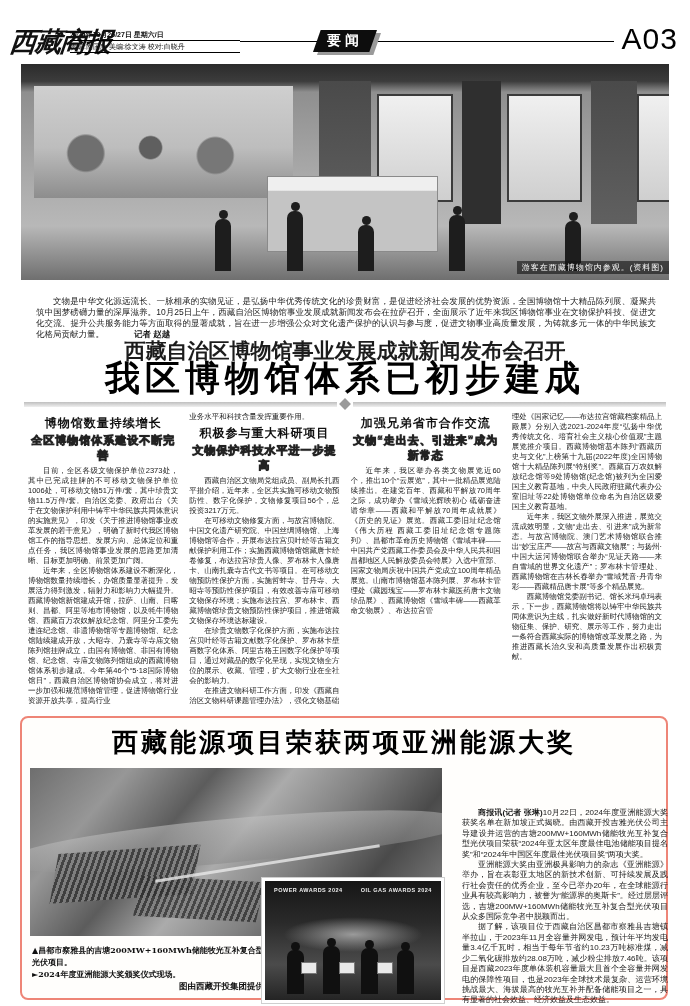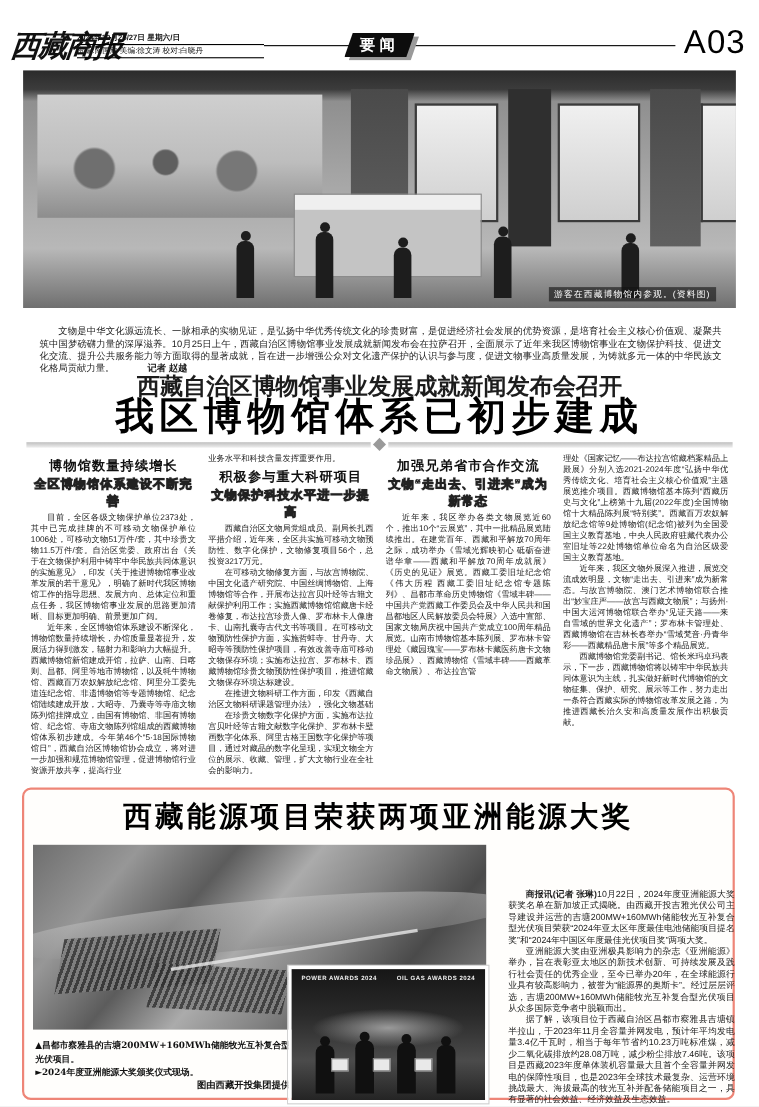--- a/index.html
+++ b/index.html
@@ -25,21 +25,21 @@
         background:radial-gradient(circle at 20% 60%,#6f6f6f 0 8%,transparent 9%),
                    radial-gradient(circle at 45% 55%,#5f5f5f 0 7%,transparent 8%),
                    radial-gradient(circle at 70% 62%,#777 0 9%,transparent 10%),
                    linear-gradient(180deg,#cfcfcf 0%,#bdbdbd 55%,#8d8d8d 100%);}
   .panel{position:absolute;top:8%;height:66%;background:linear-gradient(180deg,#4a4a4a,#606060);}
   .case{position:absolute;top:14%;height:48%;background:linear-gradient(180deg,#f0f0f0,#cfcfcf);border:2px solid #3b3b3b;}
   .glass{position:absolute;left:38%;top:52%;width:26%;height:34%;
         background:linear-gradient(180deg,#efefef 0 18%,#c4c4c4 19% 100%);border:1px solid #8a8a8a;}
   .visitor{position:absolute;bottom:4%;width:16px;height:52px;background:#1d1d1d;border-radius:7px 7px 0 0;}
   .visitor:before{content:"";position:absolute;top:-9px;left:4px;width:9px;height:9px;border-radius:50%;background:#1d1d1d;}
-  .photo-cap{position:absolute;right:18px;bottom:6px;background:rgba(20,20,20,.62);color:#fff;
+  .photo-cap{position:absolute;right:0;bottom:6px;background:rgba(20,20,20,.62);color:#fff;
         font-size:8px;padding:1px 5px;letter-spacing:1px;}
   
   .intro{position:absolute;left:36px;top:287px;width:620px;font-size:8.5px;line-height:11px;
         text-align:justify;text-indent:2em;color:#222;}
   .intro .byline{font-weight:700;padding-left:30px;}
   
   .kicker{position:absolute;left:0;top:337px;width:100%;text-align:center;font-size:21px;font-weight:700;color:#1c1c1c;}
   .headline{position:absolute;left:0;top:355px;width:100%;text-align:center;font-size:35px;font-weight:900;
         letter-spacing:5px;color:#000;}
   .divider{position:absolute;left:24px;top:400px;width:642px;height:8px;display:flex;align-items:center;}
@@ -104,21 +104,21 @@
     <div class="case" style="left:95%;width:5%;border-right:none;"></div>
     <div class="glass"></div>
     <div class="visitor" style="left:30%;"></div>
     <div class="visitor" style="left:41%;height:60px;"></div>
     <div class="visitor" style="left:52%;height:46px;"></div>
     <div class="visitor" style="left:66%;height:56px;"></div>
     <div class="visitor" style="left:84%;height:50px;"></div>
     <div class="photo-cap">游客在西藏博物馆内参观。(资料图)</div>
   </div>
 
-  <p class="intro"><span>文物是中华文化源远流长、一脉相承的实物见证，是弘扬中华优秀传统文化的珍贵财富，是促进经济社会发展的优势资源，是培育社会主义核心价值观、凝聚共筑中国梦磅礴力量的深厚滋养。10月25日上午，西藏自治区博物馆事业发展成就新闻发布会在拉萨召开，全面展示了近年来我区博物馆事业在文物保护科技、促进文化交流、提升公共服务能力等方面取得的显著成就，旨在进一步增强公众对文化遗产保护的认识与参与度，促进文物事业高质量发展，为铸就多元一体的中华民族文化格局贡献力量。</span><span class="byline">记者 赵越</span></p>
+  <p class="intro"><span>文物是中华文化源远流长、一脉相承的实物见证，是弘扬中华优秀传统文化的珍贵财富，是促进经济社会发展的优势资源，全国博物馆十大精品陈列展、凝聚共筑中国梦磅礴力量的深厚滋养。10月25日上午，西藏自治区博物馆事业发展成就新闻发布会在拉萨召开，全面展示了近年来我区博物馆事业在文物保护科技、促进文化交流、提升公共服务能力等方面取得的显著成就，旨在进一步增强公众对文化遗产保护的认识与参与度，促进文物事业高质量发展，为铸就多元一体的中华民族文化格局贡献力量。</span><span class="byline">记者 赵越</span></p>
 
   <div class="kicker">西藏自治区博物馆事业发展成就新闻发布会召开</div>
   <div class="headline">我区博物馆体系已初步建成</div>
   <div class="divider">
     <div class="bar"></div>
     <div class="diamond"></div>
     <div class="bar"></div>
   </div>
 
   <div class="cols">
@@ -127,22 +127,22 @@
         <div class="subhead-outline">全区博物馆体系建设不断完善</div>
         <p class="para">目前，全区各级文物保护单位2373处，其中已完成挂牌的不可移动文物保护单位1006处，可移动文物51万件/套，其中珍贵文物11.5万件/套。自治区党委、政府出台《关于在文物保护利用中铸牢中华民族共同体意识的实施意见》，印发《关于推进博物馆事业改革发展的若干意见》，明确了新时代我区博物馆工作的指导思想、发展方向、总体定位和重点任务，我区博物馆事业发展的思路更加清晰、目标更加明确、前景更加广阔。</p>
         <p class="para">近年来，全区博物馆体系建设不断深化，博物馆数量持续增长，办馆质量显著提升，发展活力得到激发，辐射力和影响力大幅提升。西藏博物馆新馆建成开馆，拉萨、山南、日喀则、昌都、阿里等地市博物馆，以及牦牛博物馆、西藏百万农奴解放纪念馆、阿里分工委先遣连纪念馆、非遗博物馆等专题博物馆、纪念馆陆续建成开放，大昭寺、乃囊寺等寺庙文物陈列馆挂牌成立，由国有博物馆、非国有博物馆、纪念馆、寺庙文物陈列馆组成的西藏博物馆体系初步建成。今年第46个“5·18国际博物馆日”，西藏自治区博物馆协会成立，将对进一步加强和规范博物馆管理，促进博物馆行业资源开放共享，提高行业</p>
       </div>
       <div class="col">
         <p class="para cont">业务水平和科技含量发挥重要作用。</p>
         <div class="subhead">积极参与重大科研项目</div>
         <div class="subhead-outline">文物保护科技水平进一步提高</div>
         <p class="para">西藏自治区文物局党组成员、副局长扎西平措介绍，近年来，全区共实施可移动文物预防性、数字化保护，文物修复项目56个，总投资3217万元。</p>
         <p class="para">在可移动文物修复方面，与故宫博物院、中国文化遗产研究院、中国丝绸博物馆、上海博物馆等合作，开展布达拉宫贝叶经等古籍文献保护利用工作；实施西藏博物馆馆藏唐卡经卷修复，布达拉宫珍贵人像、罗布林卡人像唐卡、山南扎囊寺古代文书等项目。在可移动文物预防性保护方面，实施哲蚌寺、甘丹寺、大昭寺等预防性保护项目，有效改善寺庙可移动文物保存环境；实施布达拉宫、罗布林卡、西藏博物馆珍贵文物预防性保护项目，推进馆藏文物保存环境达标建设。</p>
+        <p class="para">在珍贵文物数字化保护方面，实施布达拉宫贝叶经等古籍文献数字化保护、罗布林卡壁画数字化体系、阿里古格王国数字化保护等项目，通过对藏品的数字化呈现，实现文物全方位的展示、收藏、管理，扩大文物行业在全社会的影响力。</p>
         <p class="para">在推进文物科研工作方面，印发《西藏自治区文物科研课题管理办法》，强化文物基础</p>
-        <p class="para">在珍贵文物数字化保护方面，实施布达拉宫贝叶经等古籍文献数字化保护、罗布林卡壁画数字化体系、阿里古格王国数字化保护等项目，通过对藏品的数字化呈现，实现文物全方位的展示、收藏、管理，扩大文物行业在全社会的影响力。</p>
       </div>
       <div class="col">
         <div class="subhead">加强兄弟省市合作交流</div>
         <div class="subhead-outline">文物“走出去、引进来”成为新常态</div>
         <p class="para">近年来，我区举办各类文物展览近60个，推出10个“云展览”，其中一批精品展览陆续推出。在建党百年、西藏和平解放70周年之际，成功举办《雪域光辉映初心 砥砺奋进谱华章——西藏和平解放70周年成就展》《历史的见证》展览。西藏工委旧址纪念馆《伟大历程 西藏工委旧址纪念馆专题陈列》、昌都市革命历史博物馆《雪域丰碑——中国共产党西藏工作委员会及中华人民共和国昌都地区人民解放委员会特展》入选中宣部、国家文物局庆祝中国共产党成立100周年精品展览。山南市博物馆基本陈列展、罗布林卡管理处《藏园瑰宝——罗布林卡藏医药唐卡文物珍品展》、西藏博物馆《雪域丰碑——西藏革命文物展》、布达拉宫管</p>
       </div>
       <div class="col">
         <p class="para cont">理处《国家记忆——布达拉宫馆藏档案精品上殿展》分别入选2021-2024年度“弘扬中华优秀传统文化、培育社会主义核心价值观”主题展览推介项目。西藏博物馆基本陈列“西藏历史与文化”上榜第十九届(2022年度)全国博物馆十大精品陈列展“特别奖”。西藏百万农奴解放纪念馆等9处博物馆(纪念馆)被列为全国爱国主义教育基地，中央人民政府驻藏代表办公室旧址等22处博物馆单位命名为自治区级爱国主义教育基地。</p>
         <p class="para">近年来，我区文物外展深入推进，展览交流成效明显，文物“走出去、引进来”成为新常态。与故宫博物院、澳门艺术博物馆联合推出“妙宝庄严——故宫与西藏文物展”；与扬州·中国大运河博物馆联合举办“见证天路——来自雪域的世界文化遗产”；罗布林卡管理处、西藏博物馆在吉林长春举办“雪域梵音·丹青华彩——西藏精品唐卡展”等多个精品展览。</p>
         <p class="para">西藏博物馆党委副书记、馆长米玛卓玛表示，下一步，西藏博物馆将以铸牢中华民族共同体意识为主线，扎实做好新时代博物馆的文物征集、保护、研究、展示等工作，努力走出一条符合西藏实际的博物馆改革发展之路，为推进西藏长治久安和高质量发展作出积极贡献。</p>

